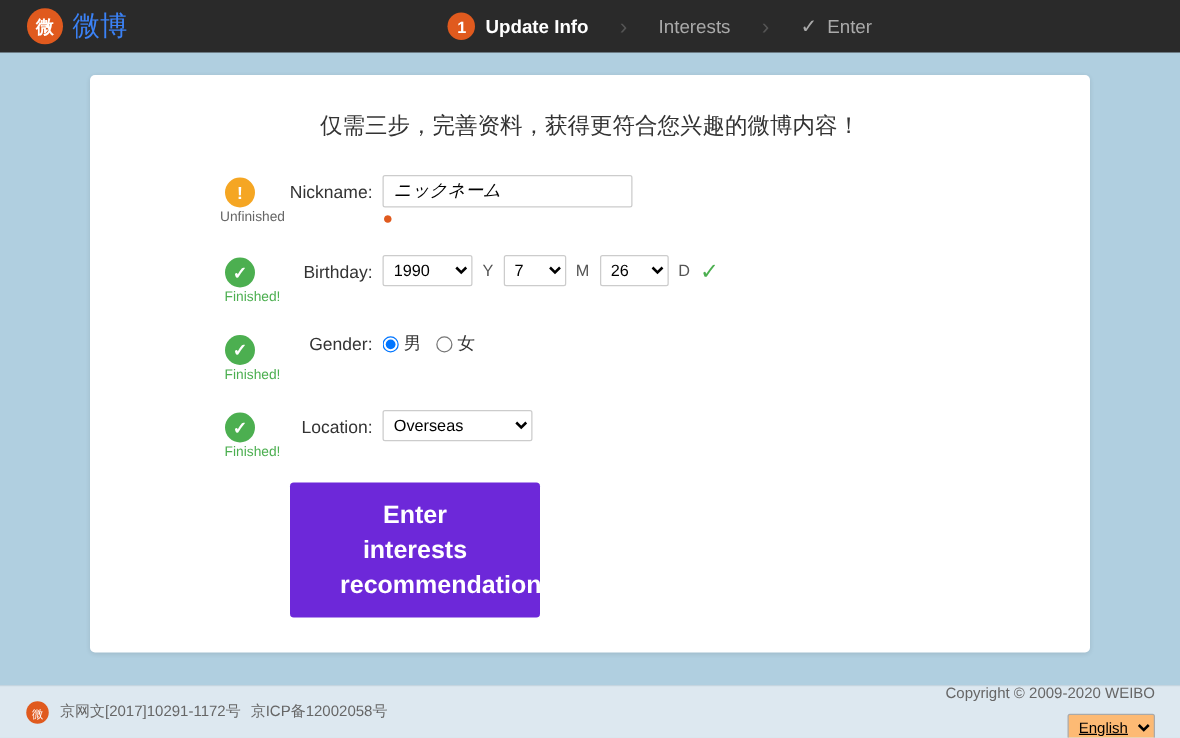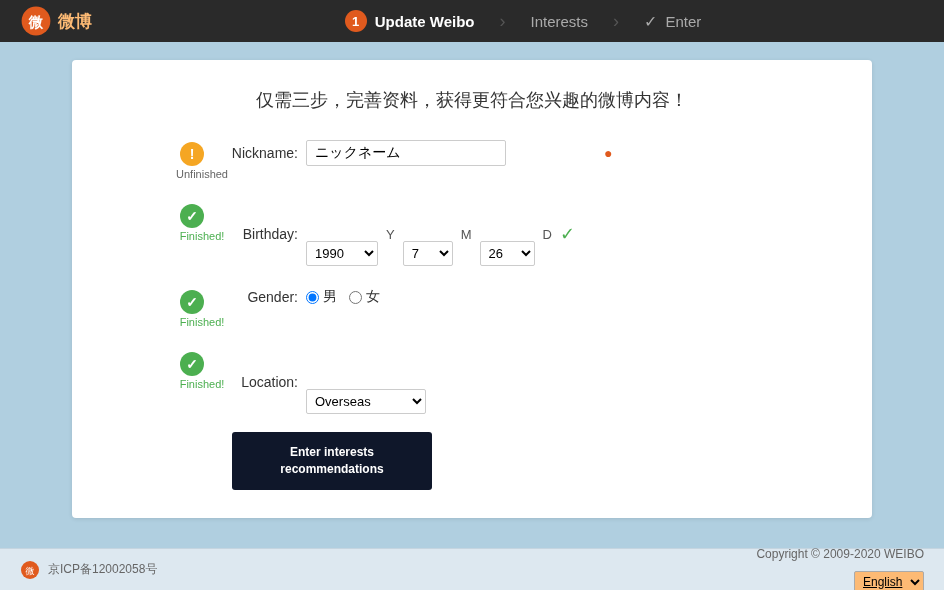--- a/index.html
+++ b/index.html
@@ -26,23 +26,23 @@
       display: flex;
       align-items: center;
       gap: 6px;
       margin-right: 30px;
     }
     .logo-icon {
       width: 32px;
       height: 32px;
     }
     .logo-text {
-      color: #fdba74;
-      font-size: 17px;
-      font-weight: bold;
+      color: #3b82f6;
+      font-size: 22px;
+      font-weight: normal;
     }
     .steps {
       display: flex;
       align-items: center;
       gap: 0;
       flex: 1;
       justify-content: center;
     }
     .step {
       display: flex;
@@ -136,62 +136,62 @@
     .icon-circle.success { background: #4caf50; }
     .status-label {
       font-size: 11px;
       color: #666;
       margin-left: 20px;
     }
     .status-label.success { color: #4caf50; }
 
     .field-area {
       display: flex;
-      flex-direction: row;
-      gap: 20px;
+      flex-direction: column;
+      gap: 0;
     }
     .field-row {
       display: flex;
       align-items: center;
       gap: 8px;
     }
     .field-label {
       font-size: 14px;
       color: #333;
       min-width: 70px;
       text-align: right;
     }
     .field-input {
       border: 1px solid #ccc;
       padding: 4px 8px;
       font-size: 14px;
       width: 200px;
       outline: none;
       border-radius: 2px;
+      font-style: italic;
     }
     .error-msg {
       font-size: 12px;
       color: #e05a1e;
       display: flex;
       align-items: center;
       gap: 4px;
       margin-left: 78px;
     }
     .error-dot {
       color: #e05a1e;
       font-size: 14px;
     }
 
     select.field-select {
       border: 1px solid #ccc;
       padding: 3px 4px;
       font-size: 13px;
       border-radius: 2px;
       background: white;
-      margin-top: 39px;
     }
     .year-select { width: 72px; }
     .month-select { width: 50px; }
     .day-select { width: 55px; }
 
     .unit-label {
       font-size: 13px;
       color: #555;
     }
     .check-green {
@@ -207,25 +207,25 @@
     .radio-option {
       display: flex;
       align-items: center;
       gap: 4px;
       font-size: 14px;
       color: #333;
       cursor: pointer;
     }
 
     .btn-submit {
-      background: #0f172a;
+      background: #6d28d9;
       color: white;
       border: none;
       padding: 12px 40px;
-      font-size: 12px;
+      font-size: 20px;
       font-weight: bold;
       border-radius: 3px;
       cursor: pointer;
       margin-top: 18px;
       margin-left: 120px;
       display: block;
       width: 200px;
       text-align: center;
       line-height: 1.4;
     }
@@ -272,21 +272,21 @@
   <div class="logo-area">
     <svg class="logo-icon" viewBox="0 0 40 40">
       <circle cx="20" cy="20" r="18" fill="#e05a1e"></circle>
       <text x="20" y="27" text-anchor="middle" font-size="18" fill="white" font-weight="bold">微</text>
     </svg>
     <span class="logo-text">微博</span>
   </div>
   <div class="steps">
     <div class="step active">
       <span class="step-num">1</span>
-      <span>Update Weibo</span>
+      <span>Update Info</span>
     </div>
     <span class="step-divider">›</span>
     <div class="step">
       <span>Interests</span>
     </div>
     <span class="step-divider">›</span>
     <div class="step">
       <span class="step-check">✓</span>
       <span>Enter</span>
     </div>
@@ -376,20 +376,21 @@
     <button class="btn-submit">Enter interests<br>recommendations</button>
   </div>
 </div>
 
 <footer class="footer">
   <div class="footer-left">
     <svg width="20" height="20" viewBox="0 0 20 20">
       <circle cx="10" cy="10" r="9" fill="#e05a1e"></circle>
       <text x="10" y="14" text-anchor="middle" font-size="9" fill="white">微</text>
     </svg>
+    <span>京网文[2017]10291-1172号</span>
     <span>京ICP备12002058号</span>
   </div>
   <div class="footer-right">
     <span>Copyright © 2009-2020 WEIBO</span>
     <select class="lang-select">
       <option>English</option>
       <option>中文</option>
     </select>
   </div>
 </footer>

